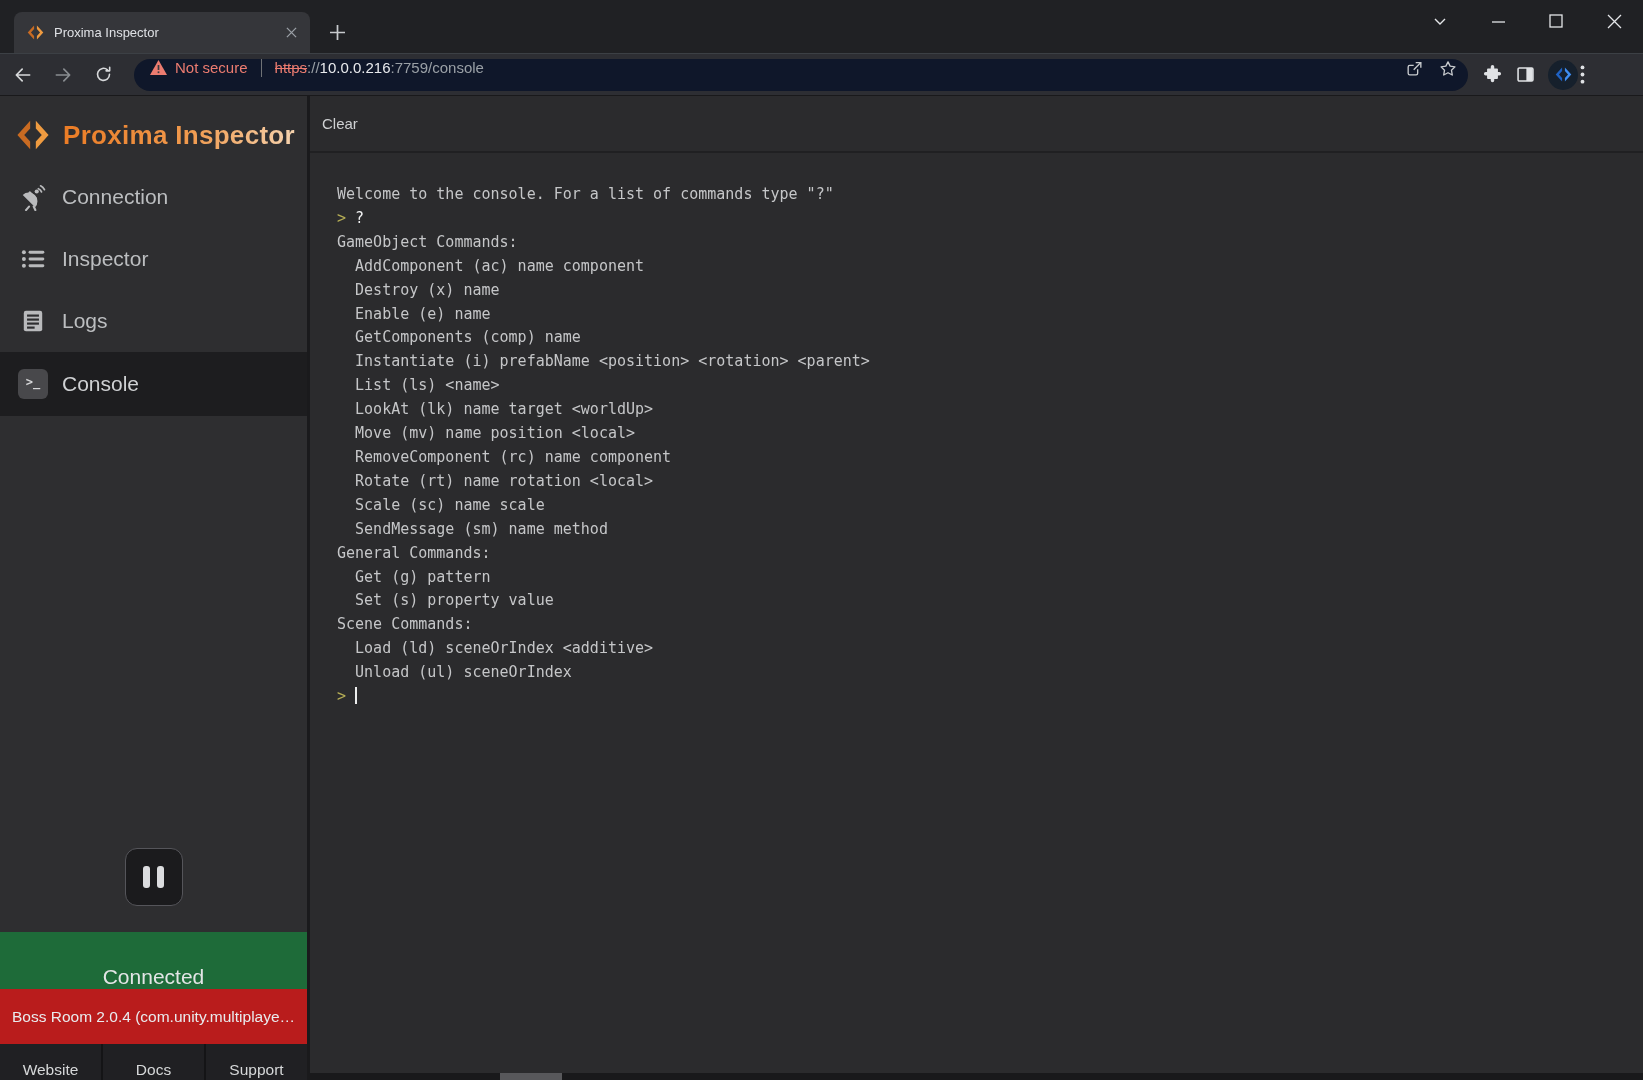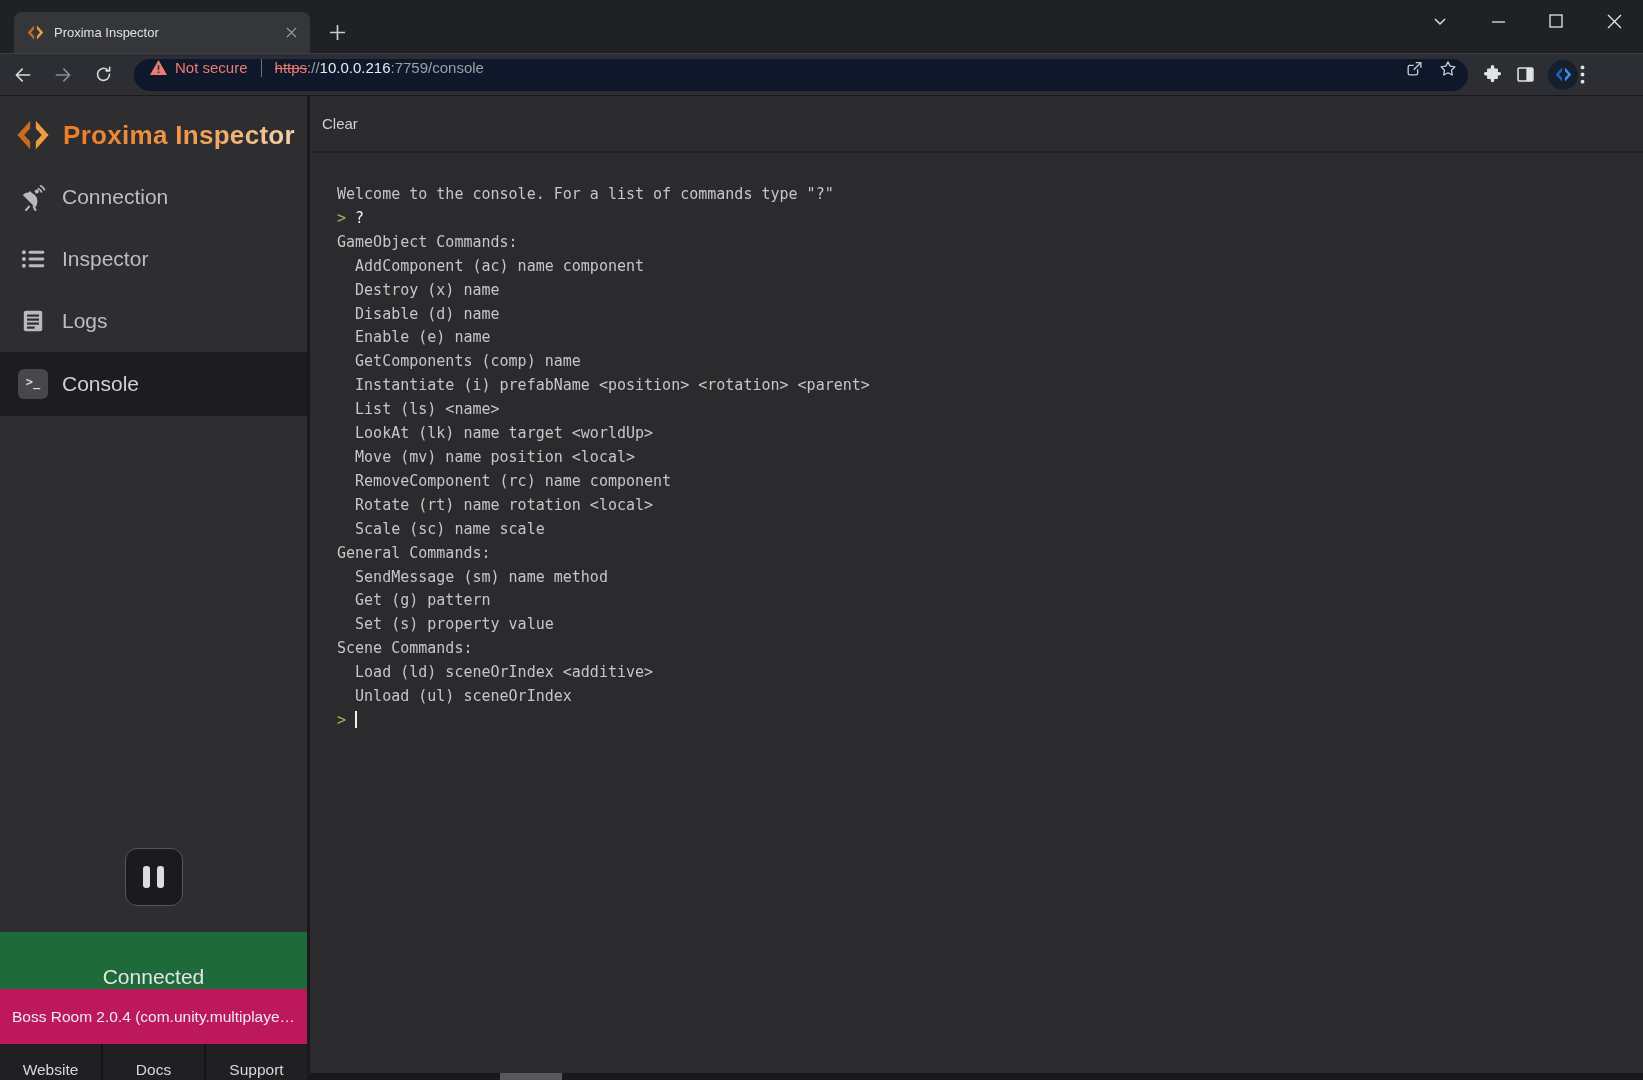--- a/index.html
+++ b/index.html
@@ -58,21 +58,21 @@
                font-family:"DejaVu Sans Mono", monospace; font-size:12px; font-weight:bold;
                display:flex; align-items:flex-start; justify-content:center; line-height:26px; }
   .side-spacer { flex:1; }
   .pause-wrap { display:flex; justify-content:center; margin-bottom:26px; }
   .pause-btn { width:58px; height:58px; border-radius:12px; background:#1b1b1d;
                border:1px solid #55555a; display:flex; align-items:center; justify-content:center;
                gap:7px; }
   .pause-bar { width:7px; height:22px; border-radius:3px; background:#dcdddf; }
   .conn-banner { height:57px; background:#1e6b39; color:#e3e5e6; font-size:21px;
                  display:flex; align-items:flex-end; justify-content:center; }
-  .proj-banner { height:55px; background:#be185d; color:#e9ebee; font-size:15.5px;
+  .proj-banner { height:55px; background:#b91c1c; color:#e9ebee; font-size:15.5px;
                  display:flex; align-items:center; justify-content:center; white-space:nowrap; }
   .side-footer { height:36px; background:#202023; display:flex; }
   .side-footer .flink { flex:1; display:flex; align-items:center; justify-content:center;
                         color:#d6d8d9; font-size:15.5px;margin-top:15px; }
   .side-footer .fdiv { width:2px; background:#141416; }
 
   .content { flex:1; background:#2b2b2d; display:flex; flex-direction:column; position:relative; }
   .content-header { height:57px; border-bottom:2px solid #202022; display:flex;
                     align-items:center; padding-left:12px; }
   .clear-btn { color:#ced0d2; font-size:15px; }
@@ -299,32 +299,31 @@
     <div class="content-header">
       <span class="clear-btn">Clear</span>
     </div>
     <div class="console-body">
       <div>
           <div class="console-line">Welcome to the console. For a list of commands type "?"</div>
           <div class="console-line"><span class="prompt">&gt; </span><span class="echo">?</span></div>
           <div class="console-line">GameObject Commands:</div>
           <div class="console-line">  AddComponent (ac) name component</div>
           <div class="console-line">  Destroy (x) name</div>
-          <div class="console-line">  Disable (d) name</div>
           <div class="console-line">  Enable (e) name</div>
           <div class="console-line">  GetComponents (comp) name</div>
           <div class="console-line">  Instantiate (i) prefabName &lt;position&gt; &lt;rotation&gt; &lt;parent&gt;</div>
           <div class="console-line">  List (ls) &lt;name&gt;</div>
           <div class="console-line">  LookAt (lk) name target &lt;worldUp&gt;</div>
           <div class="console-line">  Move (mv) name position &lt;local&gt;</div>
           <div class="console-line">  RemoveComponent (rc) name component</div>
           <div class="console-line">  Rotate (rt) name rotation &lt;local&gt;</div>
           <div class="console-line">  Scale (sc) name scale</div>
+          <div class="console-line">  SendMessage (sm) name method</div>
           <div class="console-line">General Commands:</div>
-          <div class="console-line">  SendMessage (sm) name method</div>
           <div class="console-line">  Get (g) pattern</div>
           <div class="console-line">  Set (s) property value</div>
           <div class="console-line">Scene Commands:</div>
           <div class="console-line">  Load (ld) sceneOrIndex &lt;additive&gt;</div>
           <div class="console-line">  Unload (ul) sceneOrIndex</div>
         </div>
       <div class="input-line"><span class="prompt">&gt; </span><span class="cursor"></span></div>
     </div>
     <div class="hscrollbar">
       <div class="hscroll-thumb"></div>

